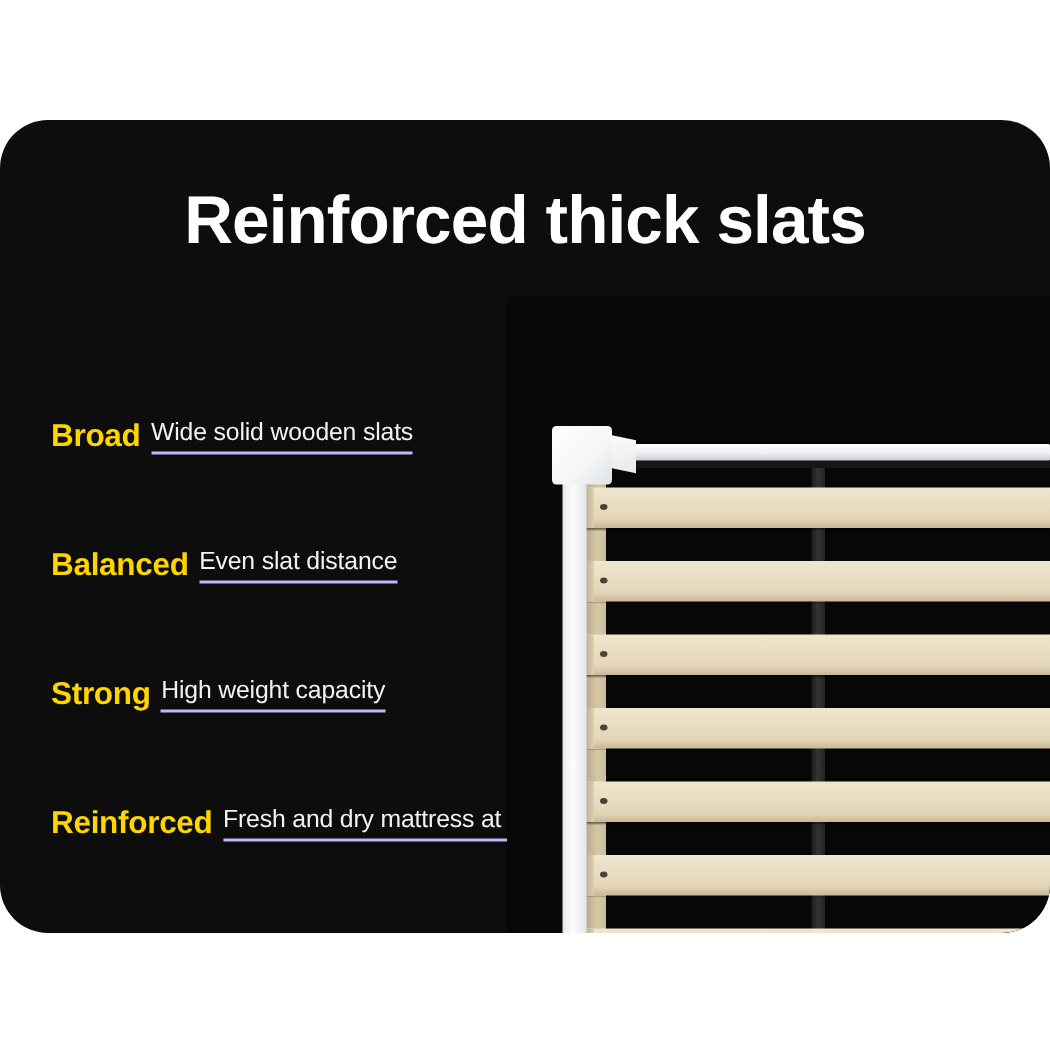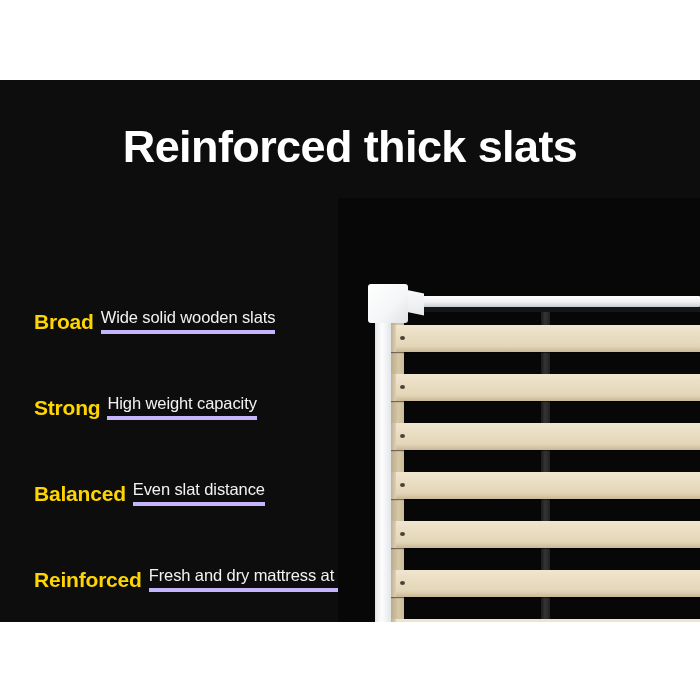--- a/index.html
+++ b/index.html
@@ -18,20 +18,21 @@
 
   
   .panel {
     position: absolute;
     left: 0;
     top: 80px;
     width: 700px;
     height: 542px;
     background: #0d0d0d;
     overflow: hidden;
+    border-radius: 32px;
   }
 
   
   .headline {
     position: absolute;
     left: 0;
     top: 44px;
     width: 700px;
     text-align: center;
     color: #ffffff;
@@ -46,37 +47,37 @@
   .features {
     position: absolute;
     left: 34px;
     top: 168px;
     width: 340px;
   }
   .feature-row {
     position: relative;
     height: 86px;
     display: flex;
-    align-items: flex-end;
+    align-items: center;
     white-space: nowrap;
   }
   .feature-label {
     color: #ffd500;
     font-size: 21px;
     font-weight: bold;
     letter-spacing: -0.2px;
   }
   .feature-desc {
     color: #f2f2f2;
     font-size: 16.5px;
     font-weight: normal;
     letter-spacing: -0.1px;
     margin-left: 7px;
     padding-bottom: 3px;
-    border-bottom: 4px solid #c4b5fd;
+    border-bottom: 2px solid #c4b5fd;
   }
 
   
   .photo {
     position: absolute;
     left: 338px;
     top: 118px;
     width: 362px;
     height: 424px;
     background: #070707;
@@ -218,27 +219,27 @@
     <div class="headline">Reinforced thick slats</div>
 
     <div class="features">
 
       <div class="feature-row">
         <span class="feature-label">Broad</span>
         <span class="feature-desc">Wide solid wooden slats</span>
       </div>
 
       <div class="feature-row">
+        <span class="feature-label">Balanced</span>
+        <span class="feature-desc">Even slat distance</span>
+      </div>
+
+      <div class="feature-row">
         <span class="feature-label">Strong</span>
         <span class="feature-desc">High weight capacity</span>
-      </div>
-
-      <div class="feature-row">
-        <span class="feature-label">Balanced</span>
-        <span class="feature-desc">Even slat distance</span>
       </div>
 
       <div class="feature-row">
         <span class="feature-label">Reinforced</span>
         <span class="feature-desc">Fresh and dry mattress at all times</span>
       </div>
 
     </div>
 
     <div class="photo">

